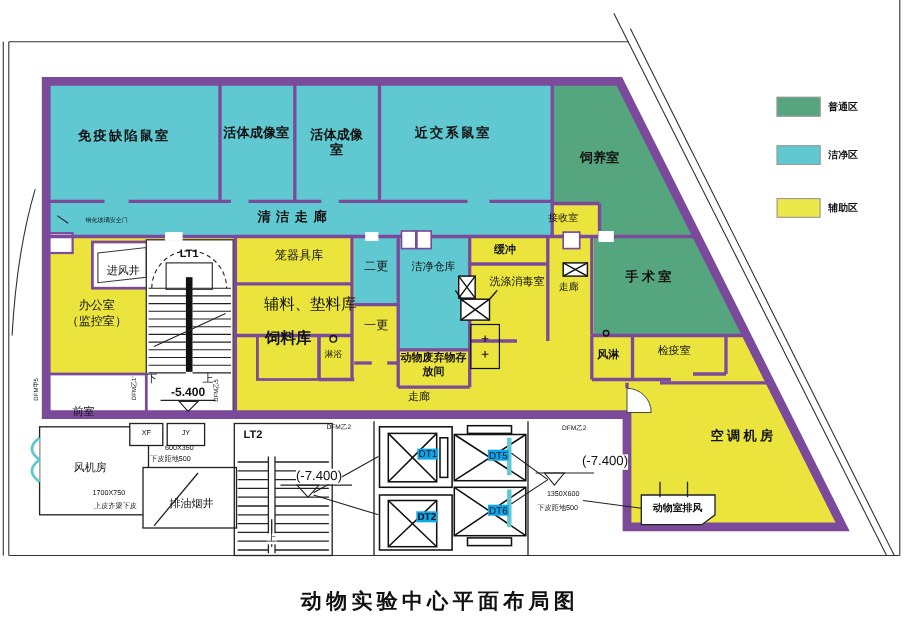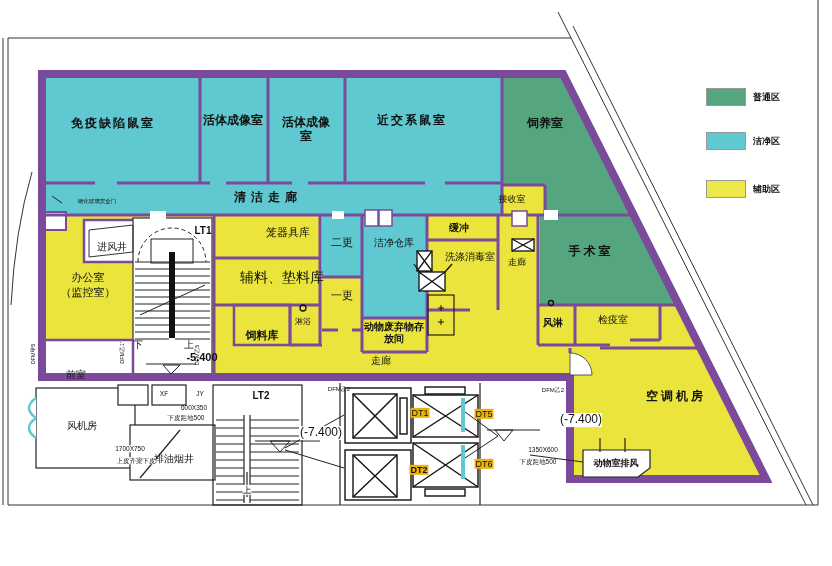--- a/index.html
+++ b/index.html
@@ -4,23 +4,23 @@
 <style>
   html,body{margin:0;padding:0;background:#fff;}
   .canvas{position:relative;width:832px;height:566px;background:#fff;overflow:hidden;
           font-family:"DejaVu Serif", serif;color:#111;}
   svg{position:absolute;left:0;top:0;}
   .lbl{position:absolute;transform:translate(-50%,-50%);white-space:nowrap;
        text-align:center;line-height:1.15;color:#111;}
   .wrap{white-space:normal;}
   .vlbl{position:absolute;transform:translate(-50%,-50%) rotate(-90deg);white-space:nowrap;
         font-family:"Liberation Sans",sans-serif;}
-  .code{font-family:"Liberation Sans",sans-serif;margin-left:31px;}
+  .code{font-family:"Liberation Sans",sans-serif;}
   .bold{font-weight:bold;}
-  .whitebg{background:#eab308;padding:0 1px;}
+  .whitebg{background:#0ea5e9;padding:0 1px;}
   .legend{position:absolute;left:706px;top:84px;width:110px;}
   .legend-row{position:absolute;left:0;height:16px;display:flex;align-items:center;}
   .legend-sw{width:38px;height:16px;margin-right:7px;border:0.5px solid #999;}
   .sw-normal{background:#55A57F;}
   .sw-clean{background:#5FC8D0;}
   .sw-aux{background:#EDE84A;}
   .legend-label{font-size:9px;font-weight:bold;font-family:"DejaVu Serif",serif;}
   .title{position:absolute;left:400px;top:547px;transform:translate(-50%,-50%);
          font-size:19px;font-weight:bold;letter-spacing:4px;font-family:"DejaVu Serif",serif;}
 </style>
@@ -214,33 +214,33 @@
   <g>
     <path d="M89 230 L133 225 L133 252 L89 257 Z" fill="none" stroke="#333" stroke-width="1"></path>
   </g>
 </svg>
 
 <div>
   <div class="lbl bold" style="left:113px;top:124px;font-size:12px;letter-spacing:2px;font-family:Liberation Serif, serif;">免疫缺陷鼠室</div>
   <div class="lbl bold" style="left:233px;top:121px;font-size:12px;">活体成像室</div>
   <div class="lbl bold wrap" style="left:306px;top:130px;font-size:12px;width:58px;">活体成像室</div>
   <div class="lbl bold" style="left:412px;top:121px;font-size:12px;letter-spacing:2px;">近交系鼠室</div>
-  <div class="lbl bold" style="left:545px;top:124px;font-size:12px;">饲养室</div>
+  <div class="lbl bold" style="left:545px;top:144px;font-size:12px;">饲养室</div>
   <div class="lbl bold" style="left:268px;top:198px;font-size:12px;letter-spacing:5px;">清洁走廊</div>
   <div class="lbl" style="left:512px;top:199px;font-size:9px;">接收室</div>
-  <div class="lbl" style="left:288px;top:233px;font-size:11px;">笼器具库</div>
+  <div class="lbl" style="left:272px;top:233px;font-size:11px;">笼器具库</div>
   <div class="lbl" style="left:342px;top:243px;font-size:11px;">二更</div>
   <div class="lbl" style="left:394px;top:243px;font-size:10px;">洁净仓库</div>
   <div class="lbl" style="left:459px;top:228px;font-size:10px;font-weight:bold;">缓冲</div>
   <div class="lbl" style="left:470px;top:257px;font-size:10px;">洗涤消毒室</div>
   <div class="lbl" style="left:517px;top:262px;font-size:9px;">走廊</div>
   <div class="lbl bold" style="left:591px;top:252px;font-size:12px;letter-spacing:3px;">手术室</div>
   <div class="lbl" style="left:282px;top:277px;font-size:14px;">辅料、垫料库</div>
   <div class="lbl" style="left:342px;top:296px;font-size:11px;">一更</div>
-  <div class="lbl bold" style="left:262px;top:336px;font-size:11px;">饲料库</div>
+  <div class="lbl bold" style="left:262px;top:308px;font-size:14px;">饲料库</div>
   <div class="lbl" style="left:303px;top:322px;font-size:8px;">淋浴</div>
   <div class="lbl bold wrap" style="left:394px;top:332px;font-size:10px;width:60px;">动物废弃物存放间</div>
   <div class="lbl bold" style="left:553px;top:323px;font-size:10px;">风淋</div>
   <div class="lbl" style="left:613px;top:320px;font-size:10px;">检疫室</div>
   <div class="lbl" style="left:381px;top:361px;font-size:10px;">走廊</div>
   <div class="lbl" style="left:88px;top:278px;font-size:11px;">办公室</div>
   <div class="lbl" style="left:88px;top:293px;font-size:11px;">（监控室）</div>
   <div class="lbl" style="left:112px;top:247px;font-size:10px;">进风井</div>
   <div class="lbl" style="left:76px;top:355px;font-size:10px;margin-top:20px;">前室</div>
   <div class="lbl bold" style="left:676px;top:397px;font-size:12px;letter-spacing:3px;">空调机房</div>
@@ -285,14 +285,15 @@
   <div class="legend-row" style="top:49px;">
     <div class="legend-sw sw-clean"></div>
     <div class="legend-label">洁净区</div>
   </div>
   <div class="legend-row" style="top:97px;">
     <div class="legend-sw sw-aux"></div>
     <div class="legend-label">辅助区</div>
   </div>
 </div>
 
+<div class="title">动物实验中心平面布局图</div>
 
 </div>
 
 </body></html>

